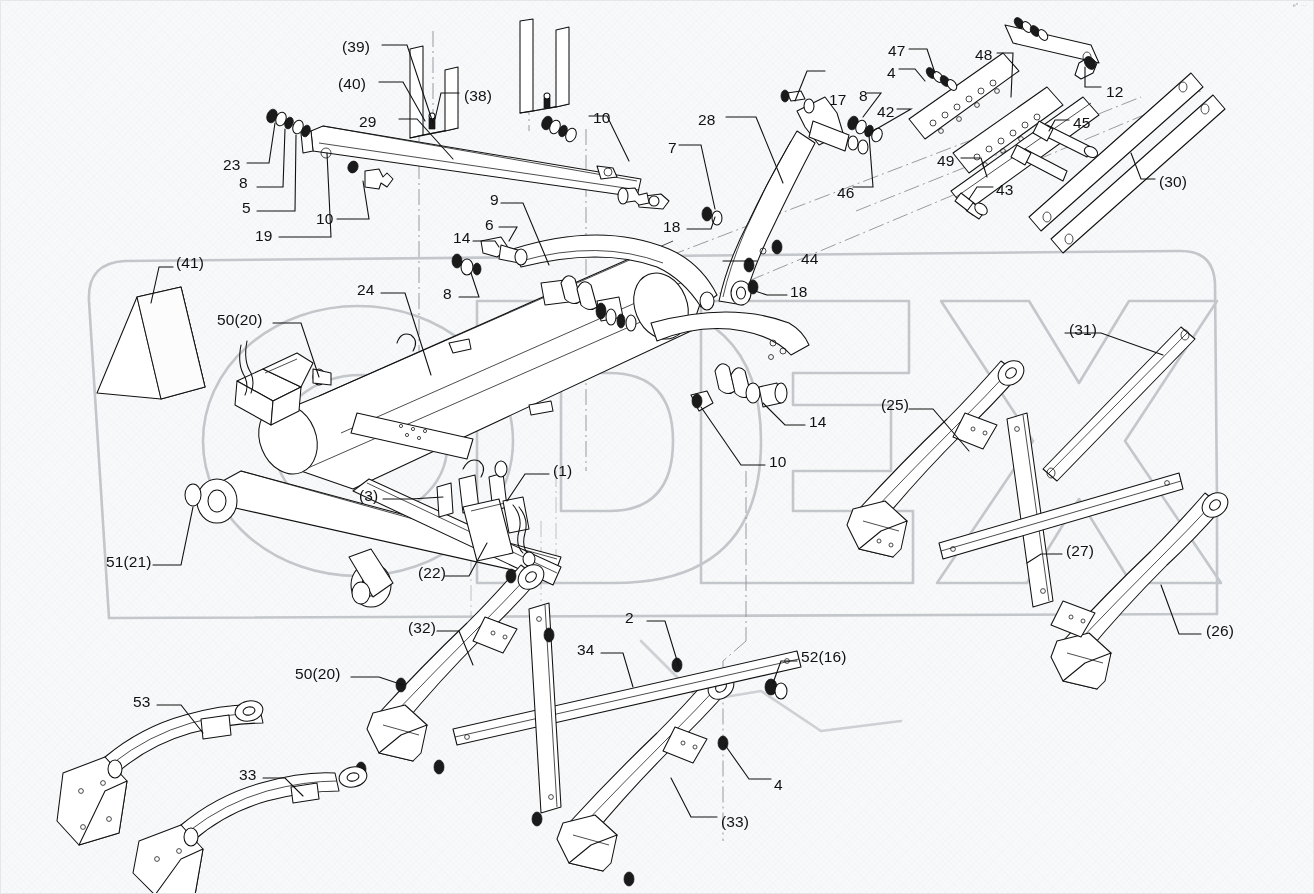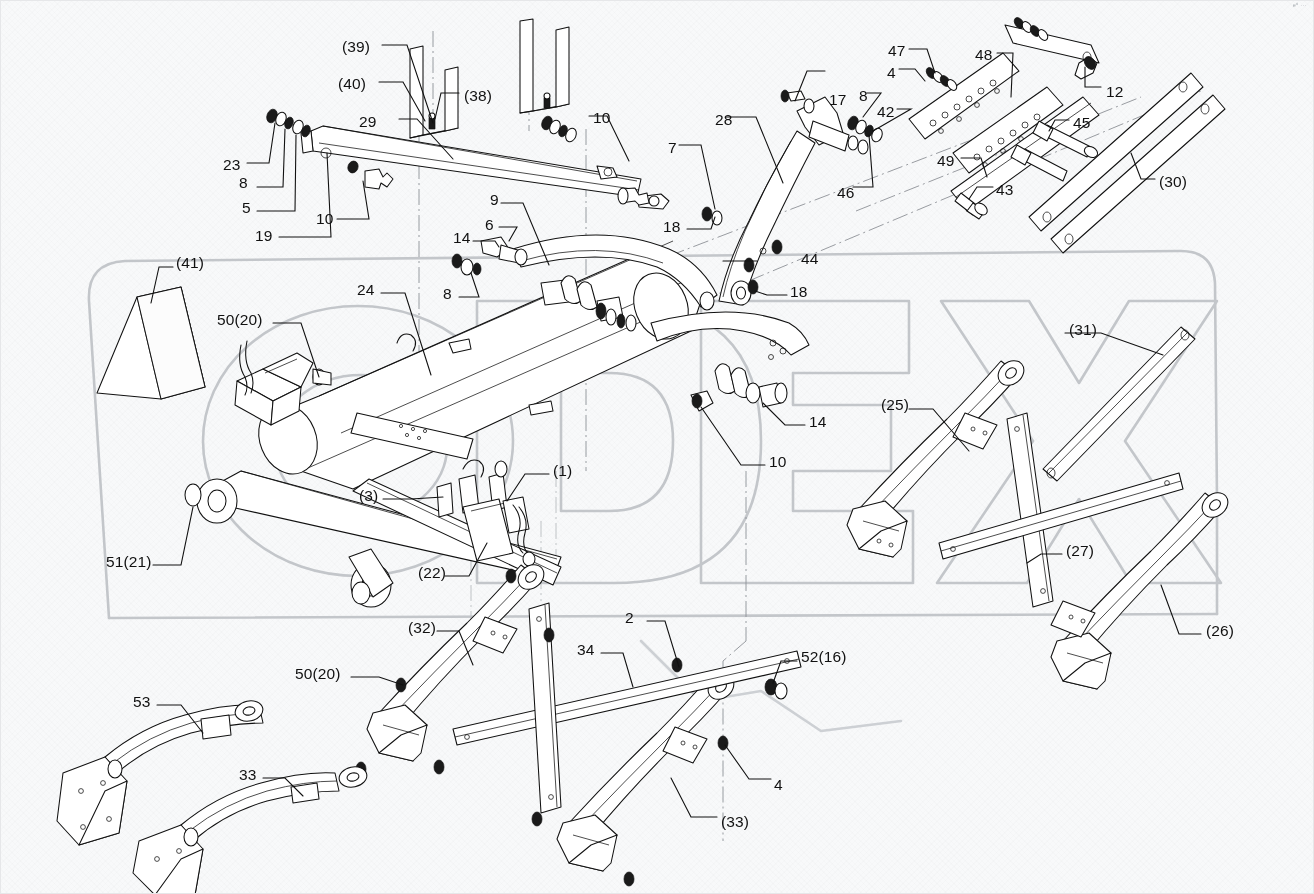--- a/index.html
+++ b/index.html
@@ -539,21 +539,21 @@
   <div class="lbl" style="left:358px;top:112px;">29</div>
   <div class="lbl" style="left:592px;top:108px;">10</div>
   <div class="lbl" style="left:828px;top:64px;margin-top:26px;">17</div>
   <div class="lbl" style="left:887px;top:41px;">47</div>
   <div class="lbl" style="left:886px;top:63px;">4</div>
   <div class="lbl" style="left:974px;top:45px;">48</div>
   <div class="lbl" style="left:1105px;top:82px;">12</div>
   <div class="lbl" style="left:858px;top:86px;">8</div>
   <div class="lbl" style="left:876px;top:102px;">42</div>
   <div class="lbl" style="left:1072px;top:113px;">45</div>
-  <div class="lbl" style="left:714px;top:110px;">28</div>
+  <div class="lbl" style="left:697px;top:110px;">28</div>
   <div class="lbl" style="left:667px;top:138px;">7</div>
   <div class="lbl" style="left:936px;top:151px;">49</div>
   <div class="lbl" style="left:836px;top:183px;">46</div>
   <div class="lbl" style="left:995px;top:180px;">43</div>
   <div class="lbl" style="left:1158px;top:172px;">(30)</div>
   <div class="lbl" style="left:222px;top:155px;">23</div>
   <div class="lbl" style="left:238px;top:173px;">8</div>
   <div class="lbl" style="left:241px;top:198px;">5</div>
   <div class="lbl" style="left:254px;top:226px;">19</div>
   <div class="lbl" style="left:315px;top:209px;">10</div>

